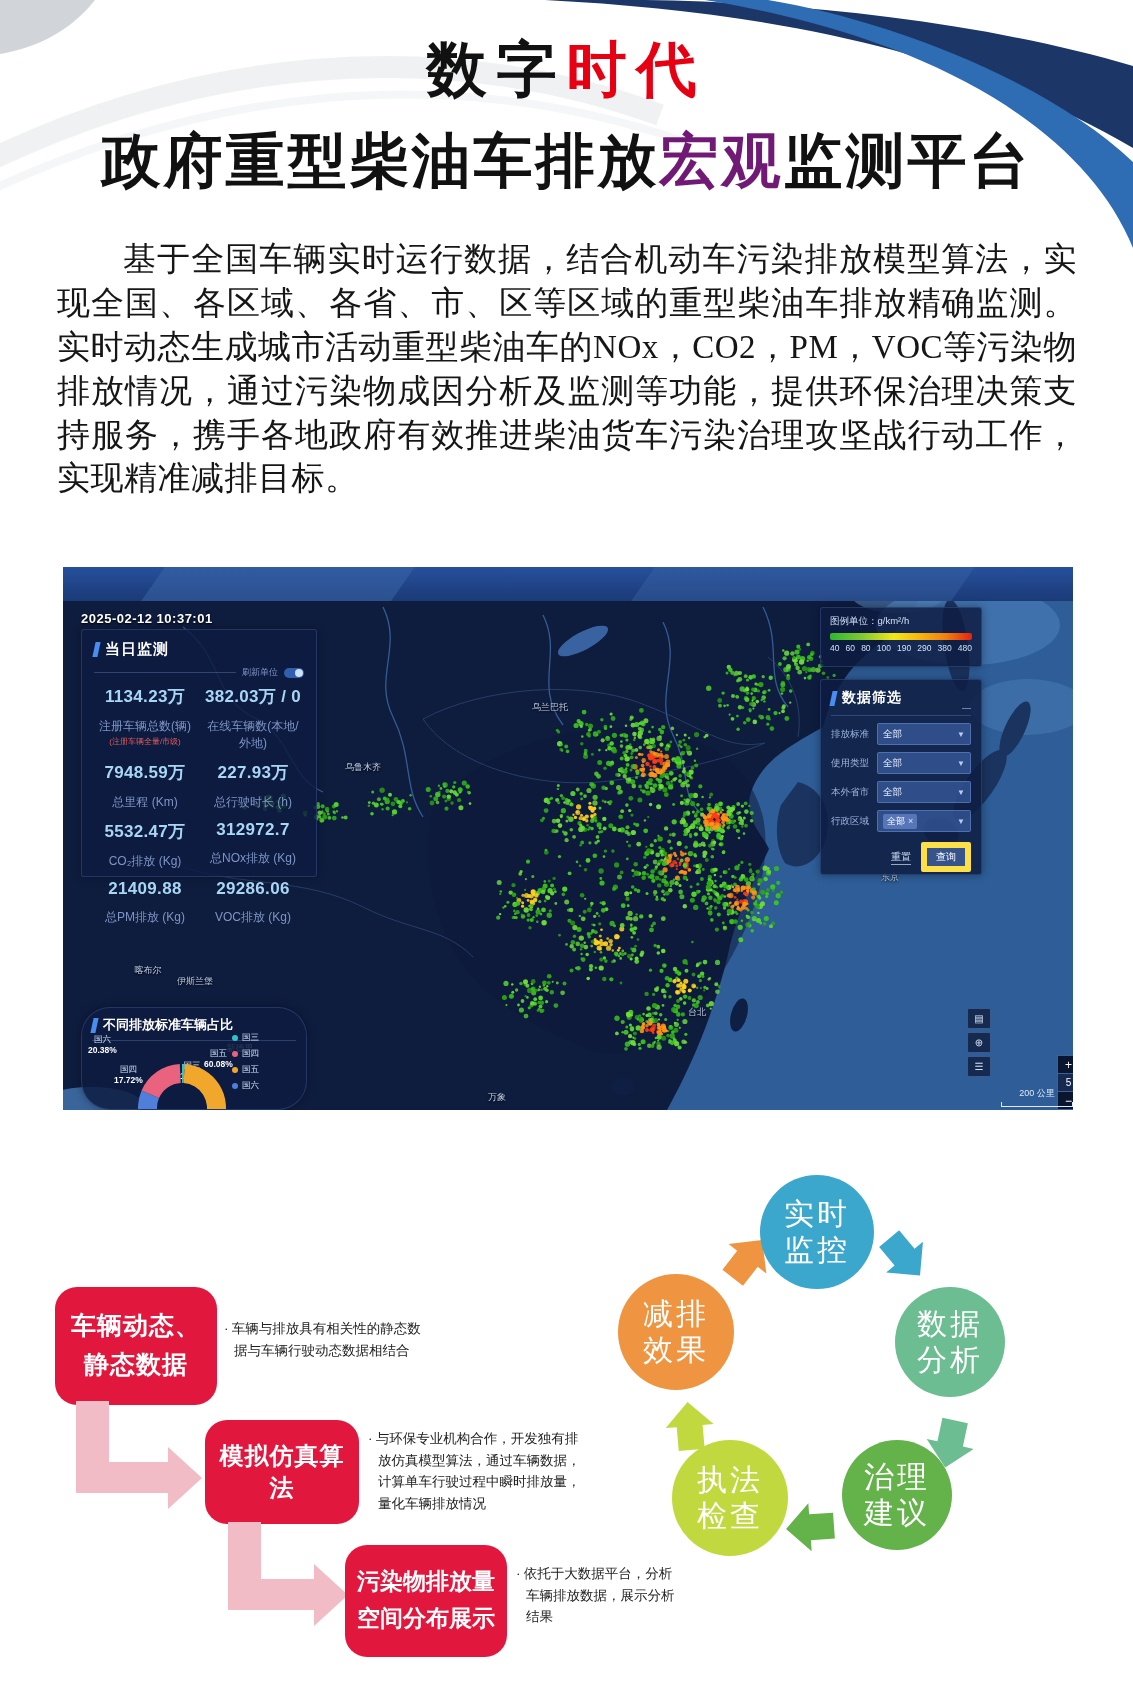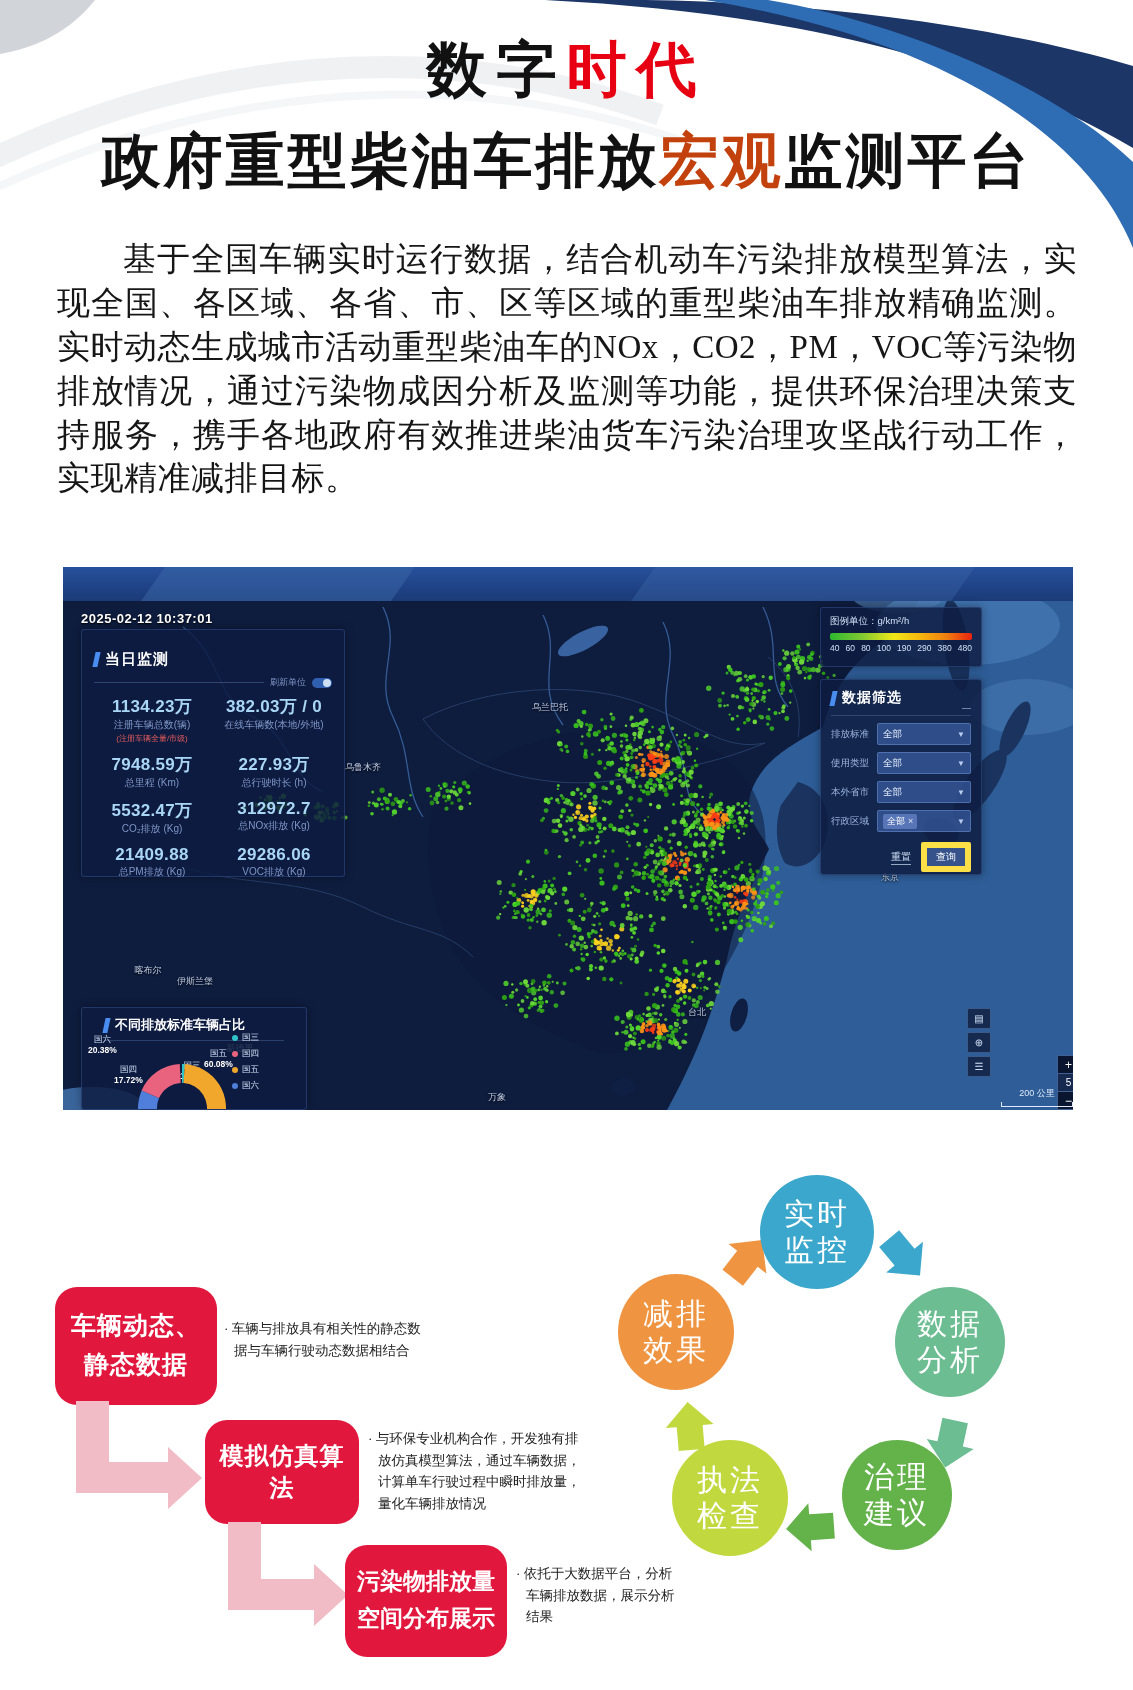--- a/index.html
+++ b/index.html
@@ -9,21 +9,21 @@
 
   
   .hdr-deco{position:absolute;top:0;left:0;width:1133px;height:260px;pointer-events:none;}
 
   
   .title1{position:absolute;top:30px;left:0;width:1133px;text-align:center;
           font-size:60px;font-weight:900;letter-spacing:10px;color:#111;}
   .title1 .red{color:#e60012;}
   .title2{position:absolute;top:122px;left:0;width:1133px;text-align:center;
           font-size:59px;font-weight:900;letter-spacing:3px;color:#111;}
-  .title2 .red{color:#c2410c;}
+  .title2 .red{color:#701a75;}
 
   
   .intro{position:absolute;top:238px;left:57px;width:1020px;
          font-family:"Liberation Serif",serif;
          font-size:33px;line-height:1.33;letter-spacing:.5px;color:#161616;
          text-align:justify;text-indent:2em;}
 
   
   .dash{position:absolute;left:63px;top:567px;width:1010px;height:543px;
         background:#0e1c3e;overflow:hidden;}
@@ -38,31 +38,31 @@
               text-align:center;color:#fff;font-size:17px;font-weight:bold;letter-spacing:3px;}
   .timestamp{position:absolute;left:18px;top:44px;color:#fff;font-size:13px;font-weight:bold;
              letter-spacing:.5px;text-shadow:0 1px 2px #000;}
 
   .panel{background:rgba(13,28,64,.84);border:1px solid rgba(90,130,210,.28);
          border-radius:3px;box-shadow:0 0 8px rgba(0,0,0,.35);}
   .panel-head{display:flex;align-items:center;gap:6px;}
   .accent{width:5px;height:15px;background:#4a8df0;transform:skewX(-12deg);}
   .panel-title{color:#fff;font-weight:bold;}
 
-  .today{position:absolute;left:18px;top:62px;width:264px;height:248px;padding:20px 12px;box-sizing:border-box;}
+  .today{position:absolute;left:18px;top:62px;width:236px;height:248px;padding:10px 12px;box-sizing:border-box;}
   .today .panel-title{font-size:15px;letter-spacing:1px;}
   .sub-row{display:flex;align-items:center;gap:6px;margin:7px 0 6px;}
   .sub-line{flex:1;height:1px;background:rgba(120,150,210,.35);}
   .sub-label{color:#7e95c4;font-size:9px;}
   .toggle{width:20px;height:10px;border-radius:5px;background:#2f5fae;position:relative;cursor:pointer;}
   .toggle::after{content:"";position:absolute;right:1px;top:1px;width:8px;height:8px;border-radius:50%;background:#cfe0f5;}
   .stats{display:grid;grid-template-columns:1fr 1fr;column-gap:6px;row-gap:9px;}
   .stat{text-align:center;}
   .stat-value{color:#a9d6f5;font-size:17px;font-weight:bold;letter-spacing:.3px;}
-  .stat-label{color:#7e95c4;font-size:10px;margin-top:0;}
+  .stat-label{color:#7e95c4;font-size:12px;margin-top:10px;}
   .stat-note{color:#e25b5b;font-size:8px;margin-top:1px;}
 
   .legendbox{position:absolute;left:757px;top:40px;width:162px;height:60px;padding:7px 9px;box-sizing:border-box;}
   .legend-unit{color:#cfe0f5;font-size:9.5px;}
   .legend-grad{height:7px;border-radius:2px;margin:5px 0 3px;
     background:linear-gradient(90deg,#2db82f 0%,#7ec832 22%,#f2e818 45%,#f5b10e 65%,#f07f10 82%,#e8220e 100%);}
   .legend-ticks{display:flex;justify-content:space-between;color:#cfe0f5;font-size:8.5px;}
 
   .filters{position:absolute;left:757px;top:112px;width:162px;height:196px;padding:9px 10px;box-sizing:border-box;}
   .filters .panel-title{font-size:14px;letter-spacing:1px;}
@@ -75,22 +75,22 @@
   .f-value{color:#eaf2ff;font-size:9.5px;flex:1;}
   .f-chevron{color:#b9cdf0;font-size:8px;}
   .f-chip{background:rgba(130,160,230,.5);border-radius:2px;color:#fff;font-size:9px;
           padding:1px 4px;display:inline-flex;gap:3px;align-items:center;}
   .f-chip .x{opacity:.8;cursor:pointer;}
   .f-btns{display:flex;justify-content:flex-end;align-items:center;gap:10px;margin-top:10px;text-align:center;}
   .btn-reset{color:#cfe0f5;font-size:10px;border-bottom:1px solid rgba(207,224,245,.7);cursor:pointer;}
   .btn-query{border:6px solid #fde047;background:rgba(90,130,200,.5);color:#fff;font-size:10px;
              padding:2px 9px;border-radius:2px;cursor:pointer;}
 
-  .piepanel{position:absolute;left:18px;top:440px;width:226px;height:103px;padding:8px 22px;
-            box-sizing:border-box;overflow:hidden;}
+  .piepanel{position:absolute;left:18px;top:440px;width:226px;height:103px;padding:8px 10px;
+            box-sizing:border-box;overflow:hidden;border-radius:29px;}
   .piepanel .panel-title{font-size:13px;}
   .pie-divider{height:1px;background:rgba(120,150,210,.3);margin-top:6px;}
   .callout{position:absolute;font-size:8.5px;line-height:1.25;color:#cfe0f5;text-align:center;}
   .callout b{display:block;color:#fff;}
   .pie-legend{position:absolute;left:150px;top:24px;}
   .pl-item{display:flex;align-items:center;gap:4px;margin-bottom:4px;}
   .pl-dot{width:6px;height:6px;border-radius:50%;}
   .pl-name{color:#cfe0f5;font-size:8.5px;}
   .donut{position:absolute;left:52px;top:52px;}
 

